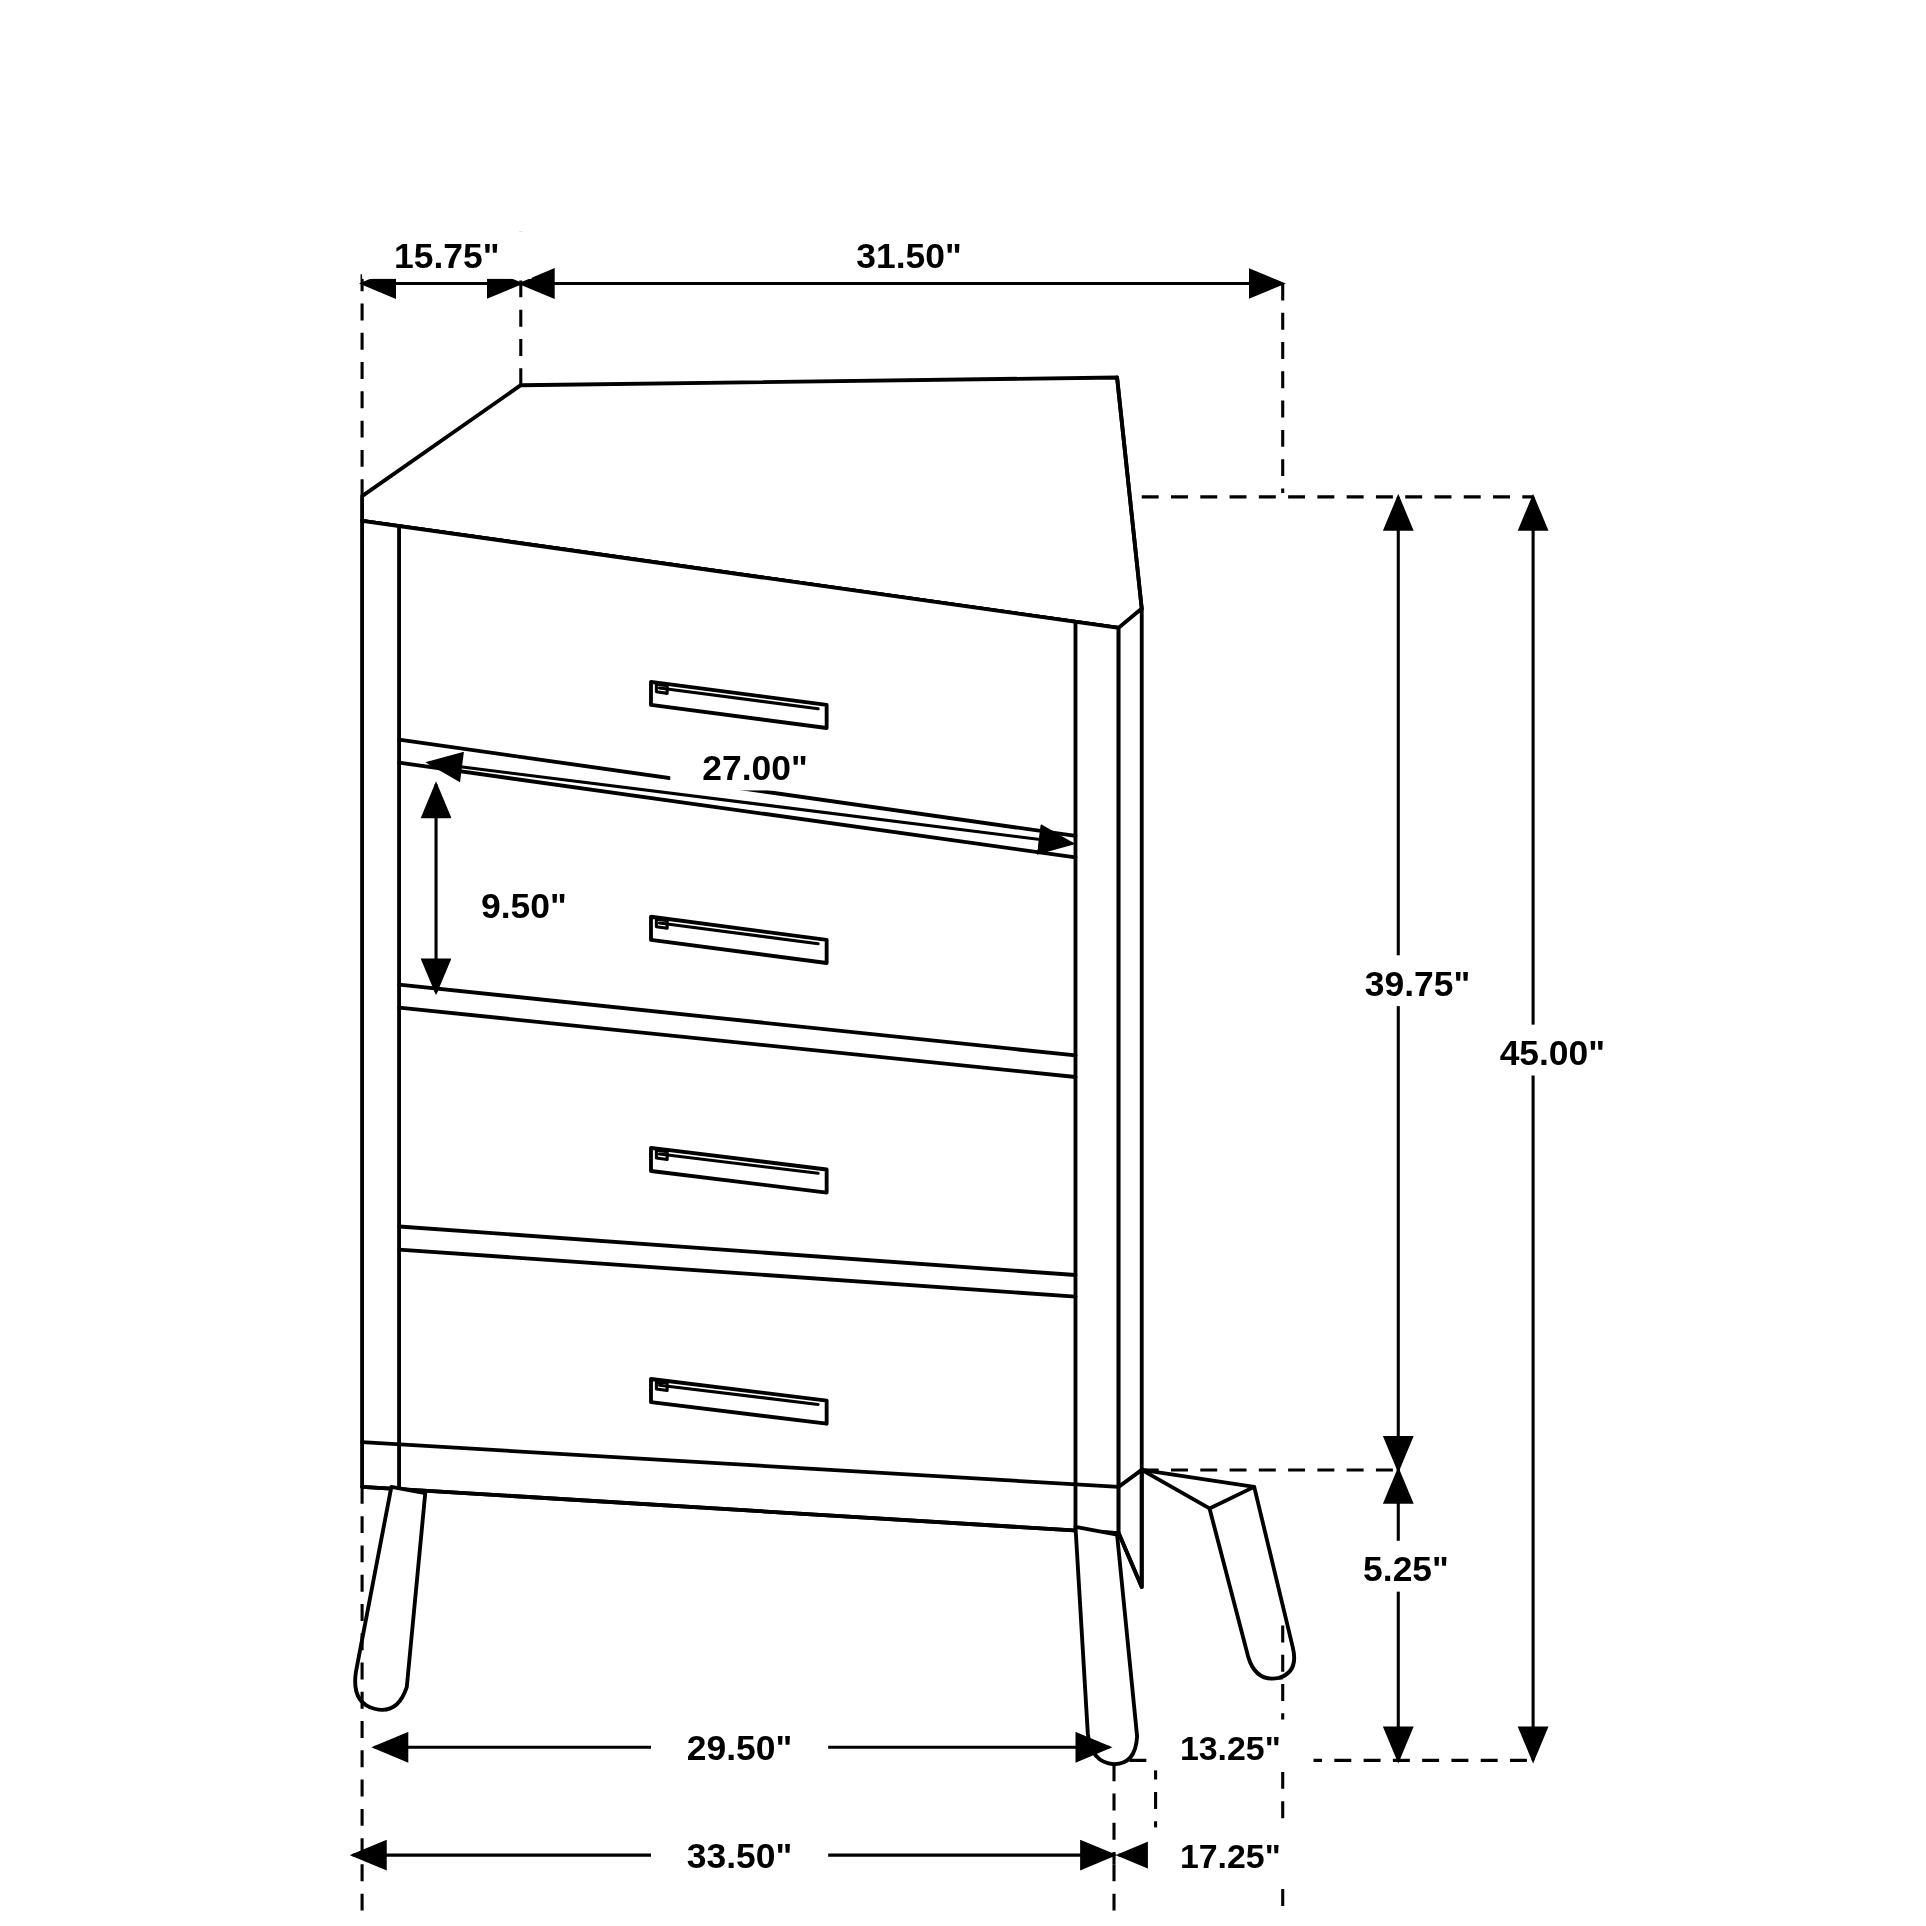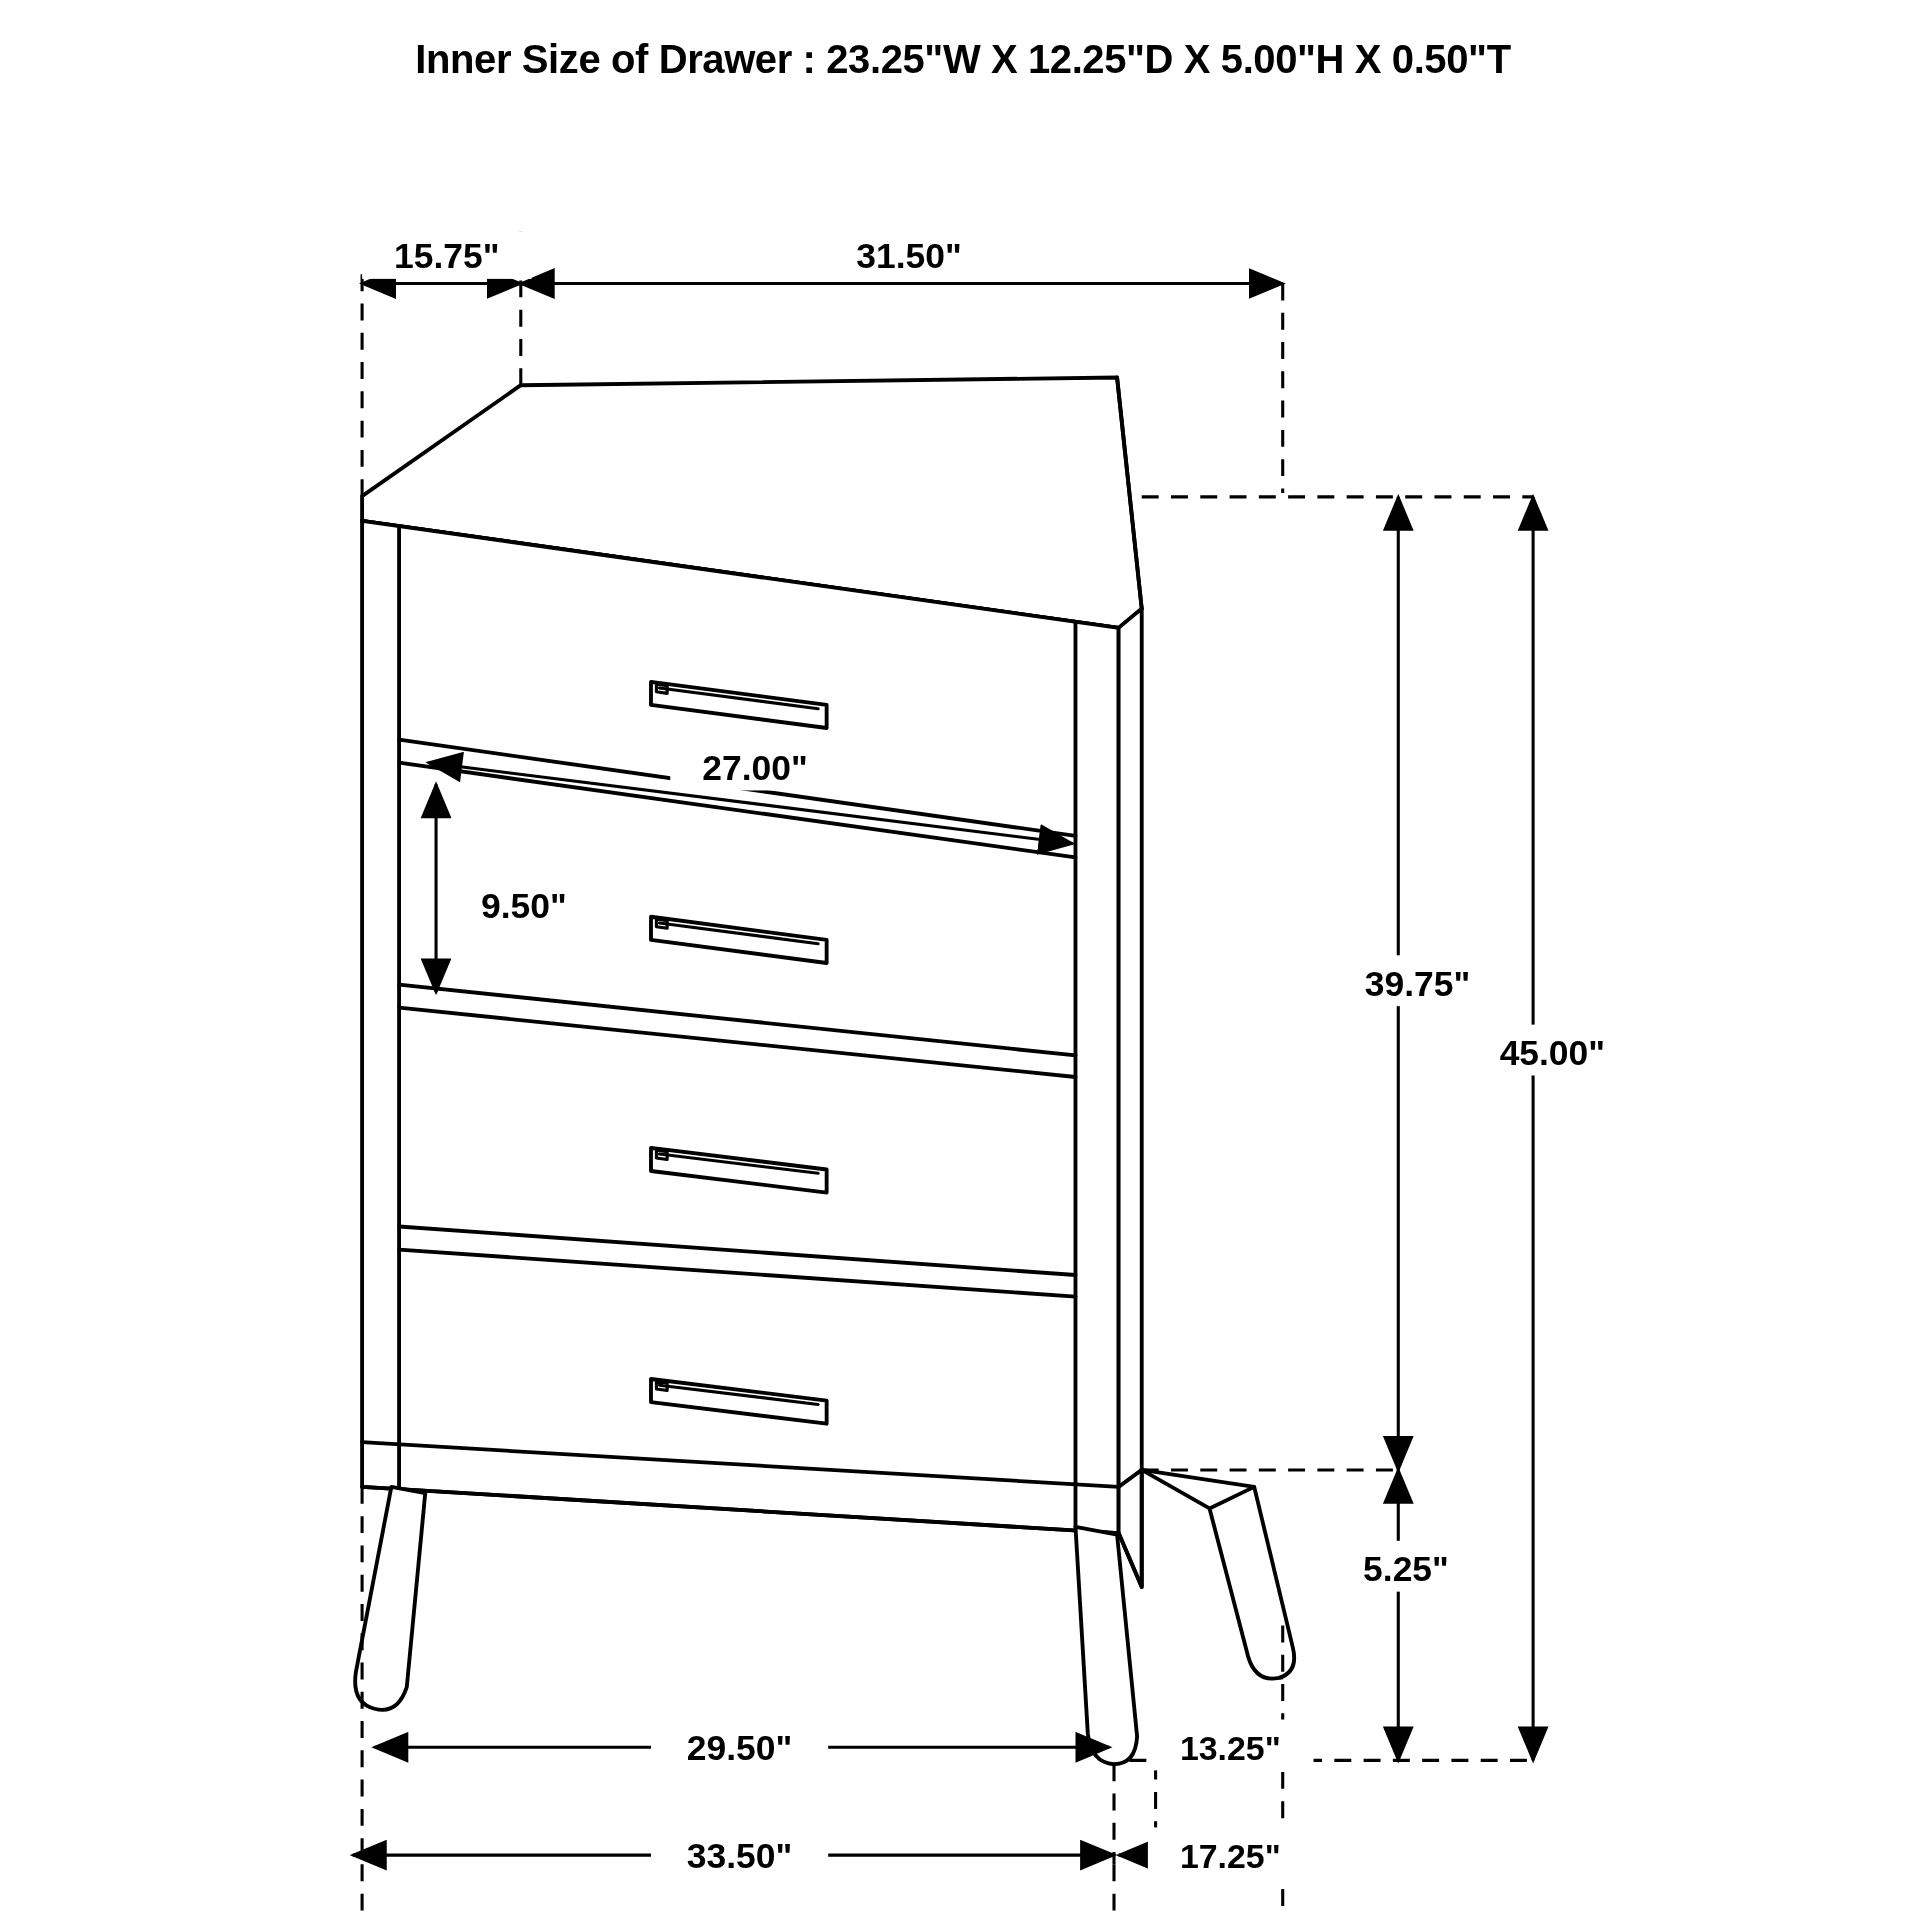--- a/index.html
+++ b/index.html
@@ -47,21 +47,20 @@
     font-size: 44px;
     font-weight: bold;
     fill: #000000;
   }
 </style>
 </head>
 <body>
 
 <div id="stage">
 
-  <div id="title">Inner Size of Drawer : 23.25"W X 12.25"D X 5.00"H X 0.50"T</div>
 
   <svg id="drawing" viewBox="0 0 2500 2500">
     <defs>
       <marker id="arrHead" markerWidth="14" markerHeight="14" refX="11" refY="5" orient="auto" markerUnits="strokeWidth">
         <path d="M0,0 L12,5 L0,10 z" fill="#000"></path>
       </marker>
       <marker id="arrTail" markerWidth="14" markerHeight="14" refX="1" refY="5" orient="auto" markerUnits="strokeWidth">
         <path d="M12,0 L0,5 L12,10 z" fill="#000"></path>
       </marker>
     </defs>

